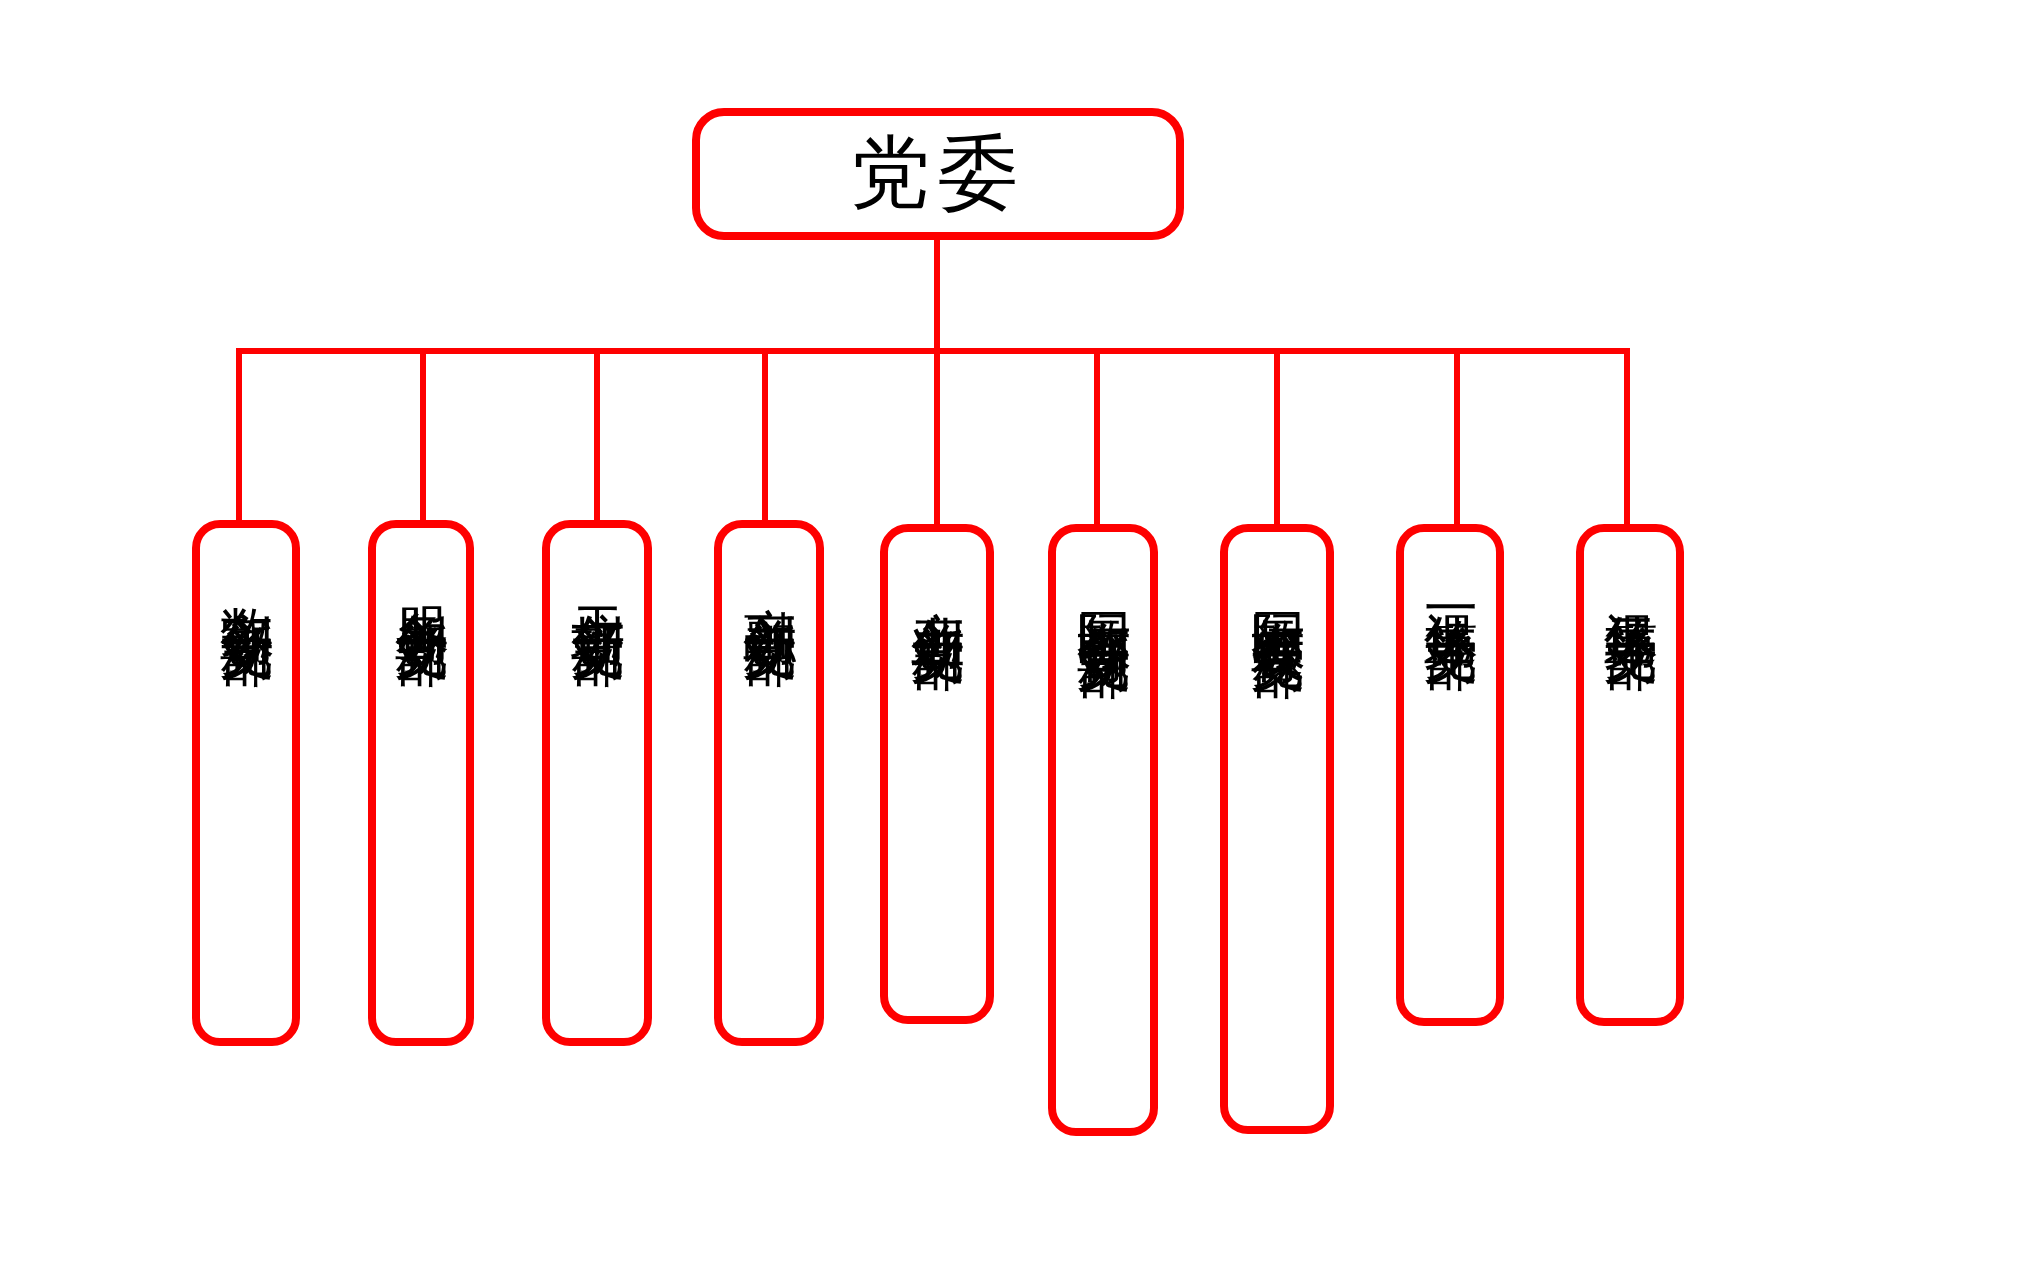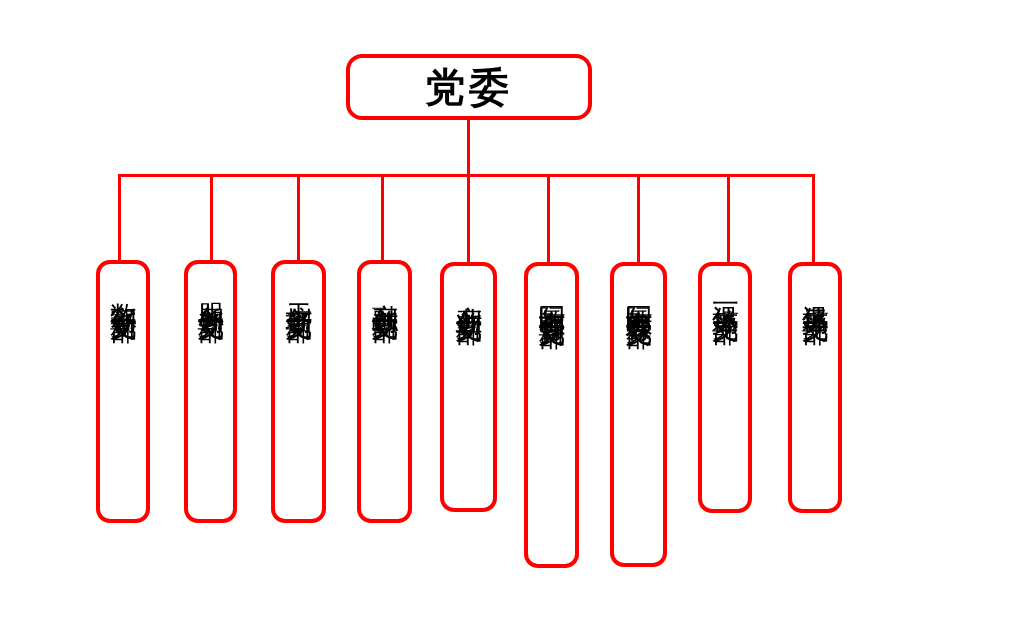--- a/index.html
+++ b/index.html
@@ -24,21 +24,21 @@
     background:var(--bg,#ffffff);
     border:4px solid var(--red,#fe0000);
     color:var(--text,#000000);
   }
   .root-node{
     left:346px;top:54px;width:246px;height:66px;
     border-radius:16px;
     display:flex;align-items:center;justify-content:center;
   }
   .root-label{
-    font-size:40px;font-weight:700;letter-spacing:4px;
+    font-size:40px;font-weight:400;letter-spacing:4px;
     line-height:1;white-space:nowrap;
   }
   .child{
     border-radius:14px;
     display:flex;justify-content:center;align-items:flex-start;
     padding-top:18px;
   }
   .vtext{
     writing-mode:vertical-rl;
     text-orientation:upright;

